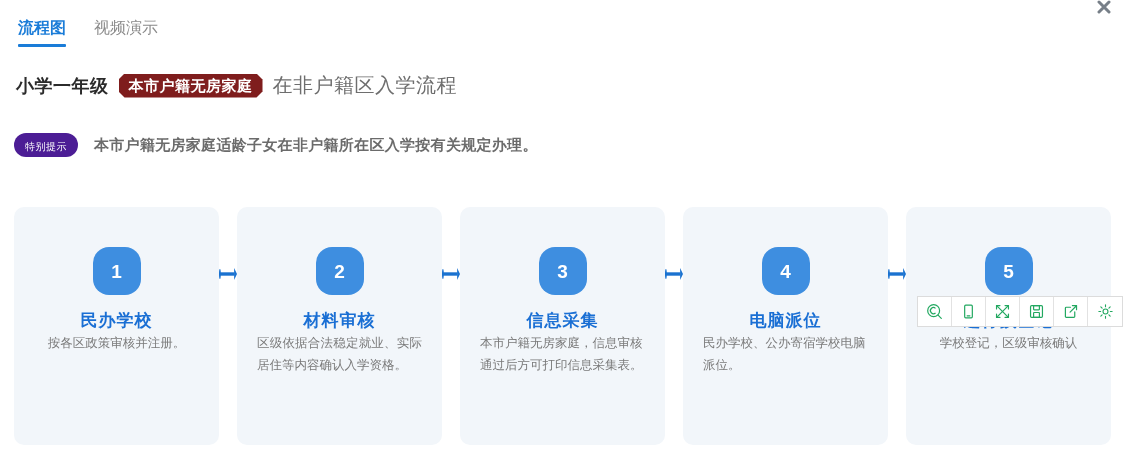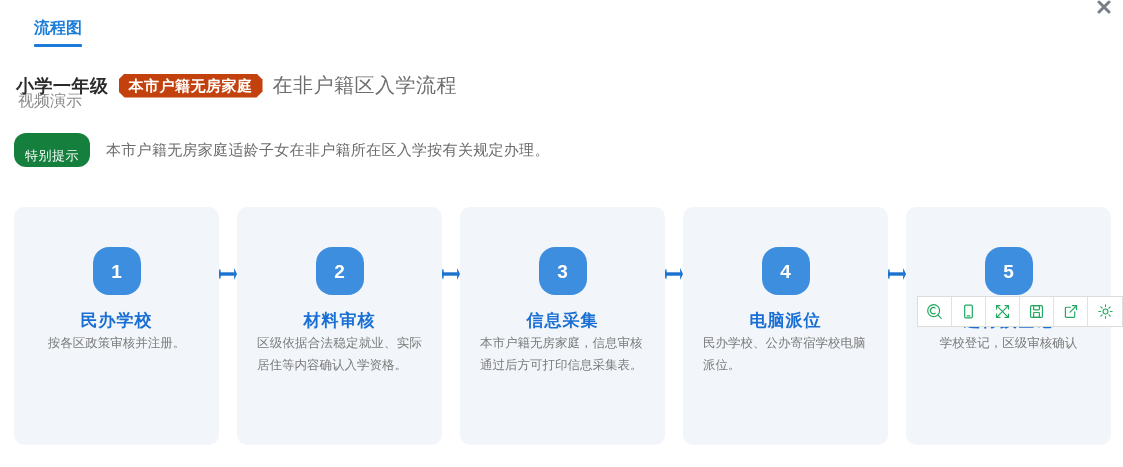--- a/index.html
+++ b/index.html
@@ -33,22 +33,21 @@
   }
   .close-btn svg { display:block; }
 
   
   .tabs {
     position: absolute;
     left: 18px;
     top: 18px;
     display: flex;
     align-items: flex-end;
-    gap: 44px;
-    flex-direction: column;
+    gap: 28px;
   }
   .tab {
     font-size: 16px;
     line-height: 20px;
     color: #8a8a8a;
     cursor: pointer;
     padding-bottom: 9px;
     position: relative;
     white-space: nowrap;
   }
@@ -78,21 +77,21 @@
   }
   .heading-main {
     font-size: 18px;
     font-weight: bold;
     color: #2b2b2b;
     letter-spacing: 0.5px;
   }
   .heading-tag {
     display: inline-block;
     margin: 0 10px;
-    background: #c2410c;
+    background: #7f1d1d;
     color: #ffffff;
     font-size: 15px;
     font-weight: bold;
     padding: 4px 10px 5px 10px;
     line-height: 1;
     letter-spacing: 0.5px;
     clip-path: polygon(
       6px 0, calc(100% - 6px) 0, 100% 6px,
       100% calc(100% - 6px), calc(100% - 6px) 100%,
       6px 100%, 0 calc(100% - 6px), 0 6px);
@@ -105,34 +104,35 @@
 
   
   .notice {
     position: absolute;
     left: 14px;
     top: 133px;
     display: flex;
     align-items: center;
   }
   .notice-badge {
-    background: #15803d;
+    background: #4c1d95;
     color: #fff;
-    font-size: 13px;
+    font-size: 10px;
     border-radius: 12px;
-    padding: 16px 11px 5px 11px;
+    padding: 9px 11px 5px 11px;
     line-height: 1;
     letter-spacing: 0.5px;
     white-space: nowrap;
   }
   .notice-text {
     margin-left: 16px;
     font-size: 15px;
     color: #6b6b6b;
     letter-spacing: 0.3px;
+    font-weight: bold;
   }
 
   
   .flow {
     position: absolute;
     left: 14px;
     top: 207px;
     width: 1095px;
     height: 238px;
     display: flex;

